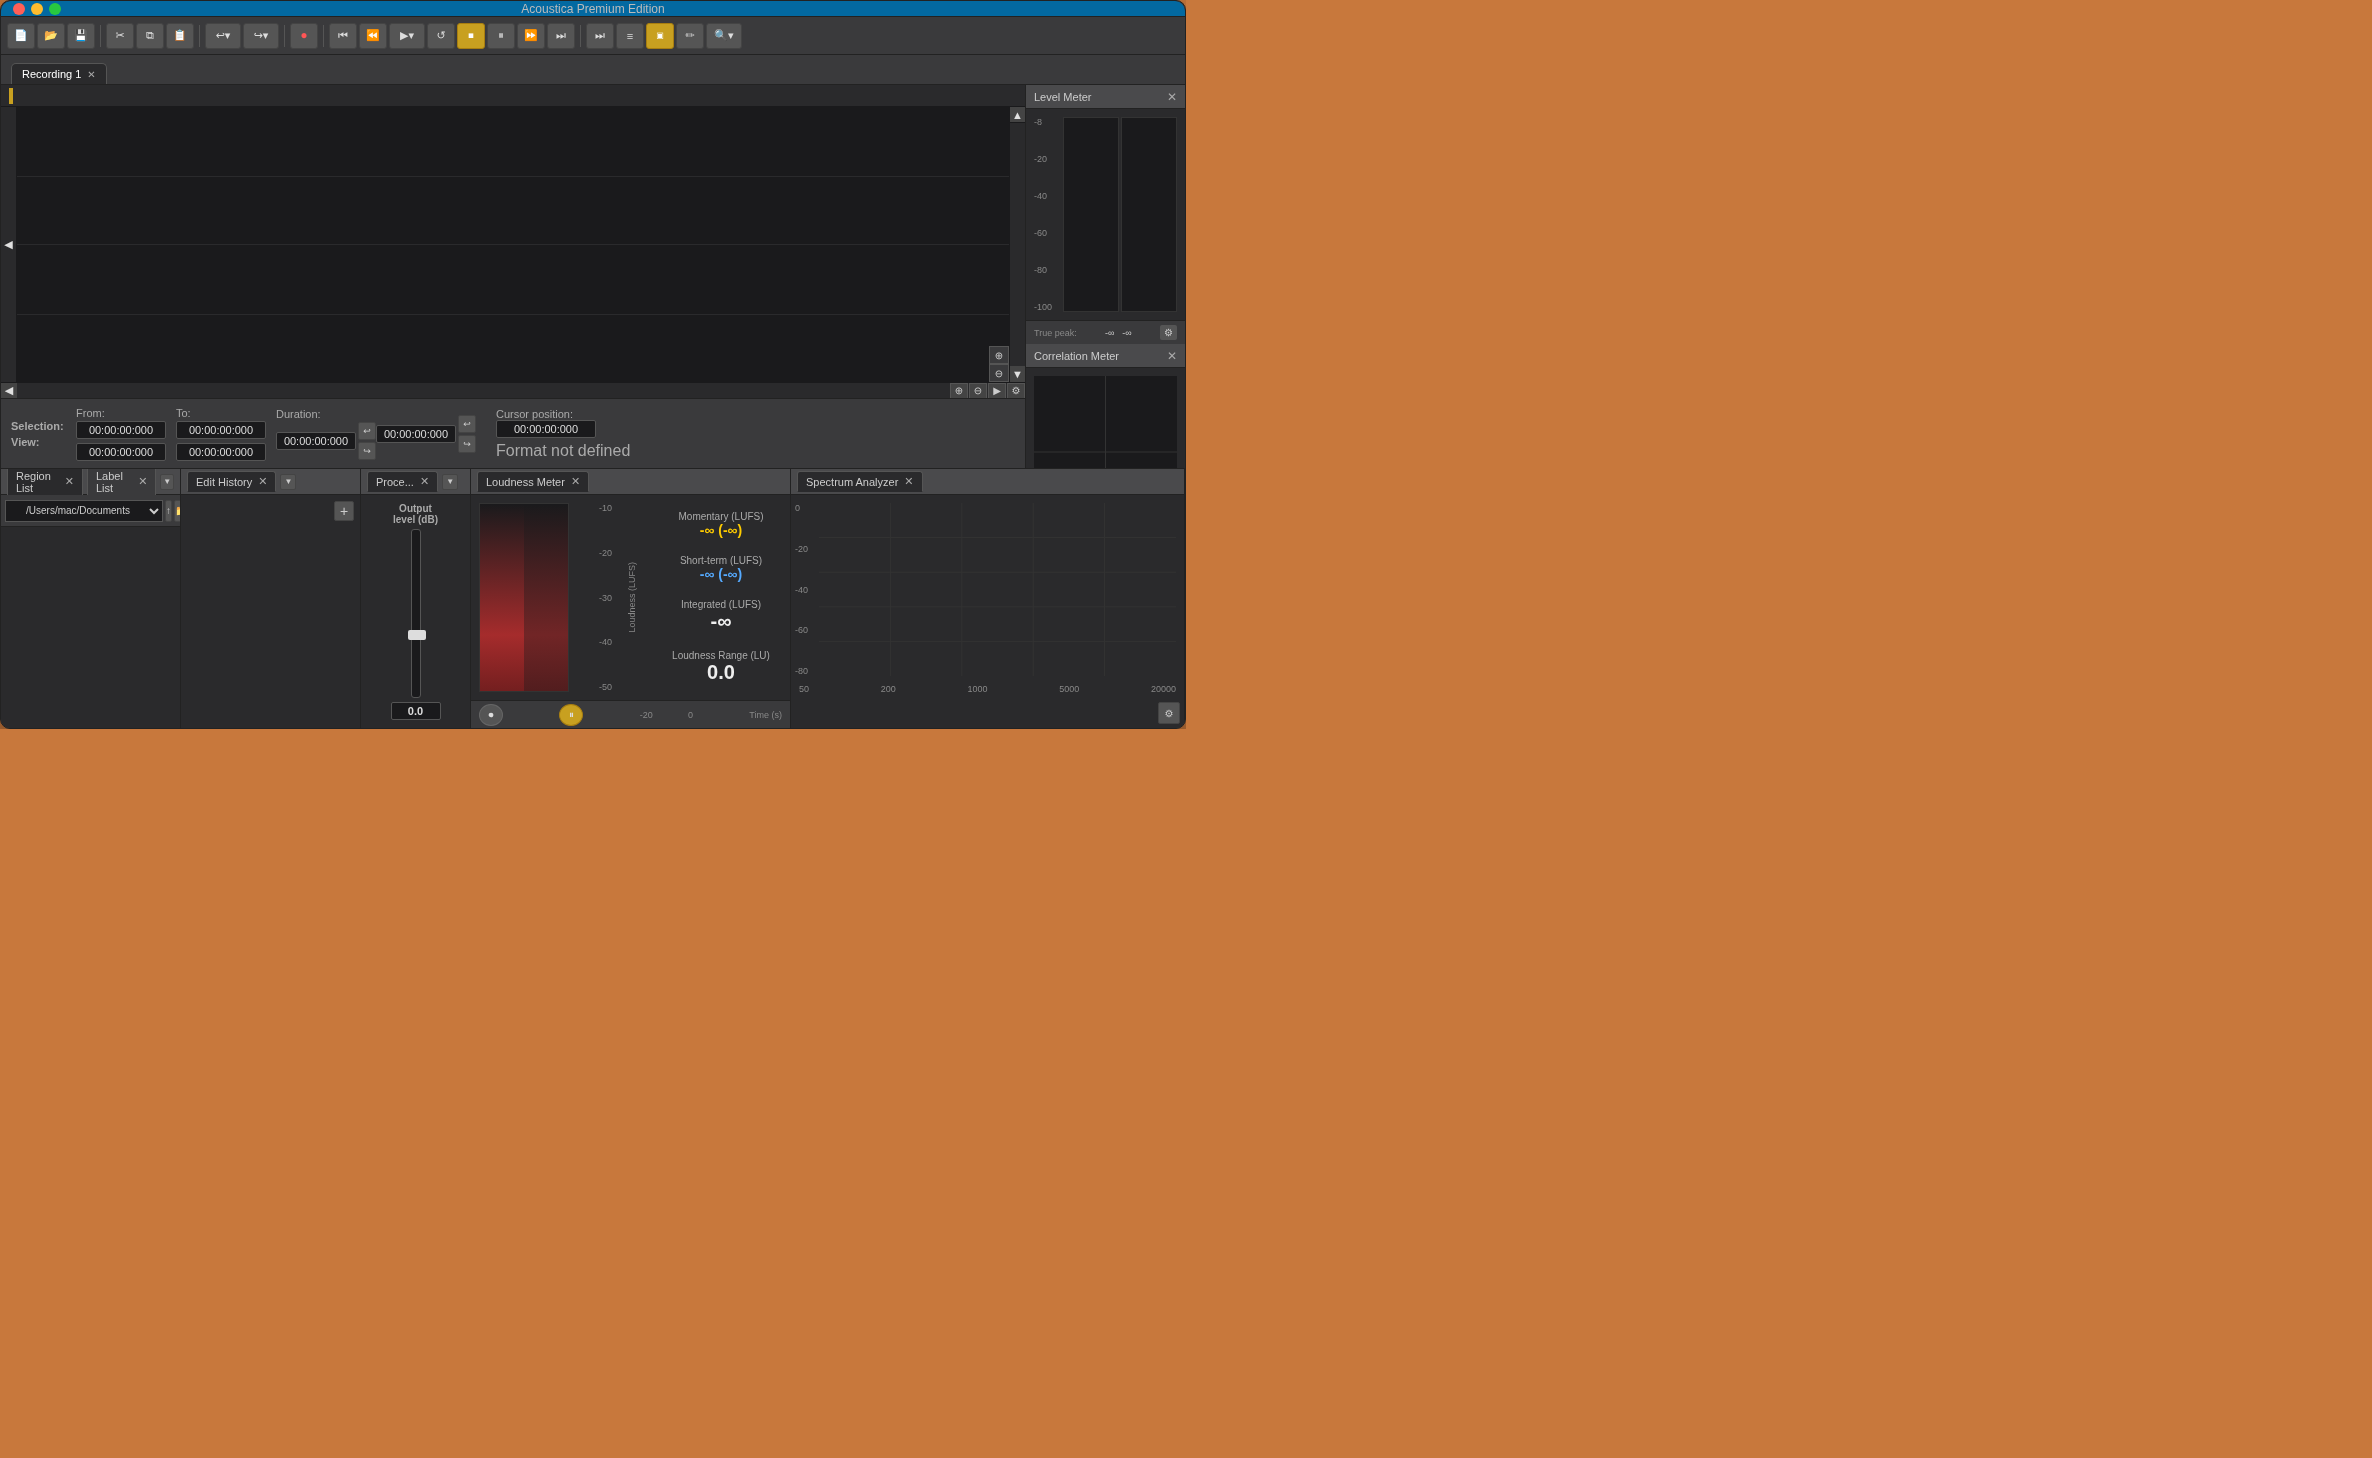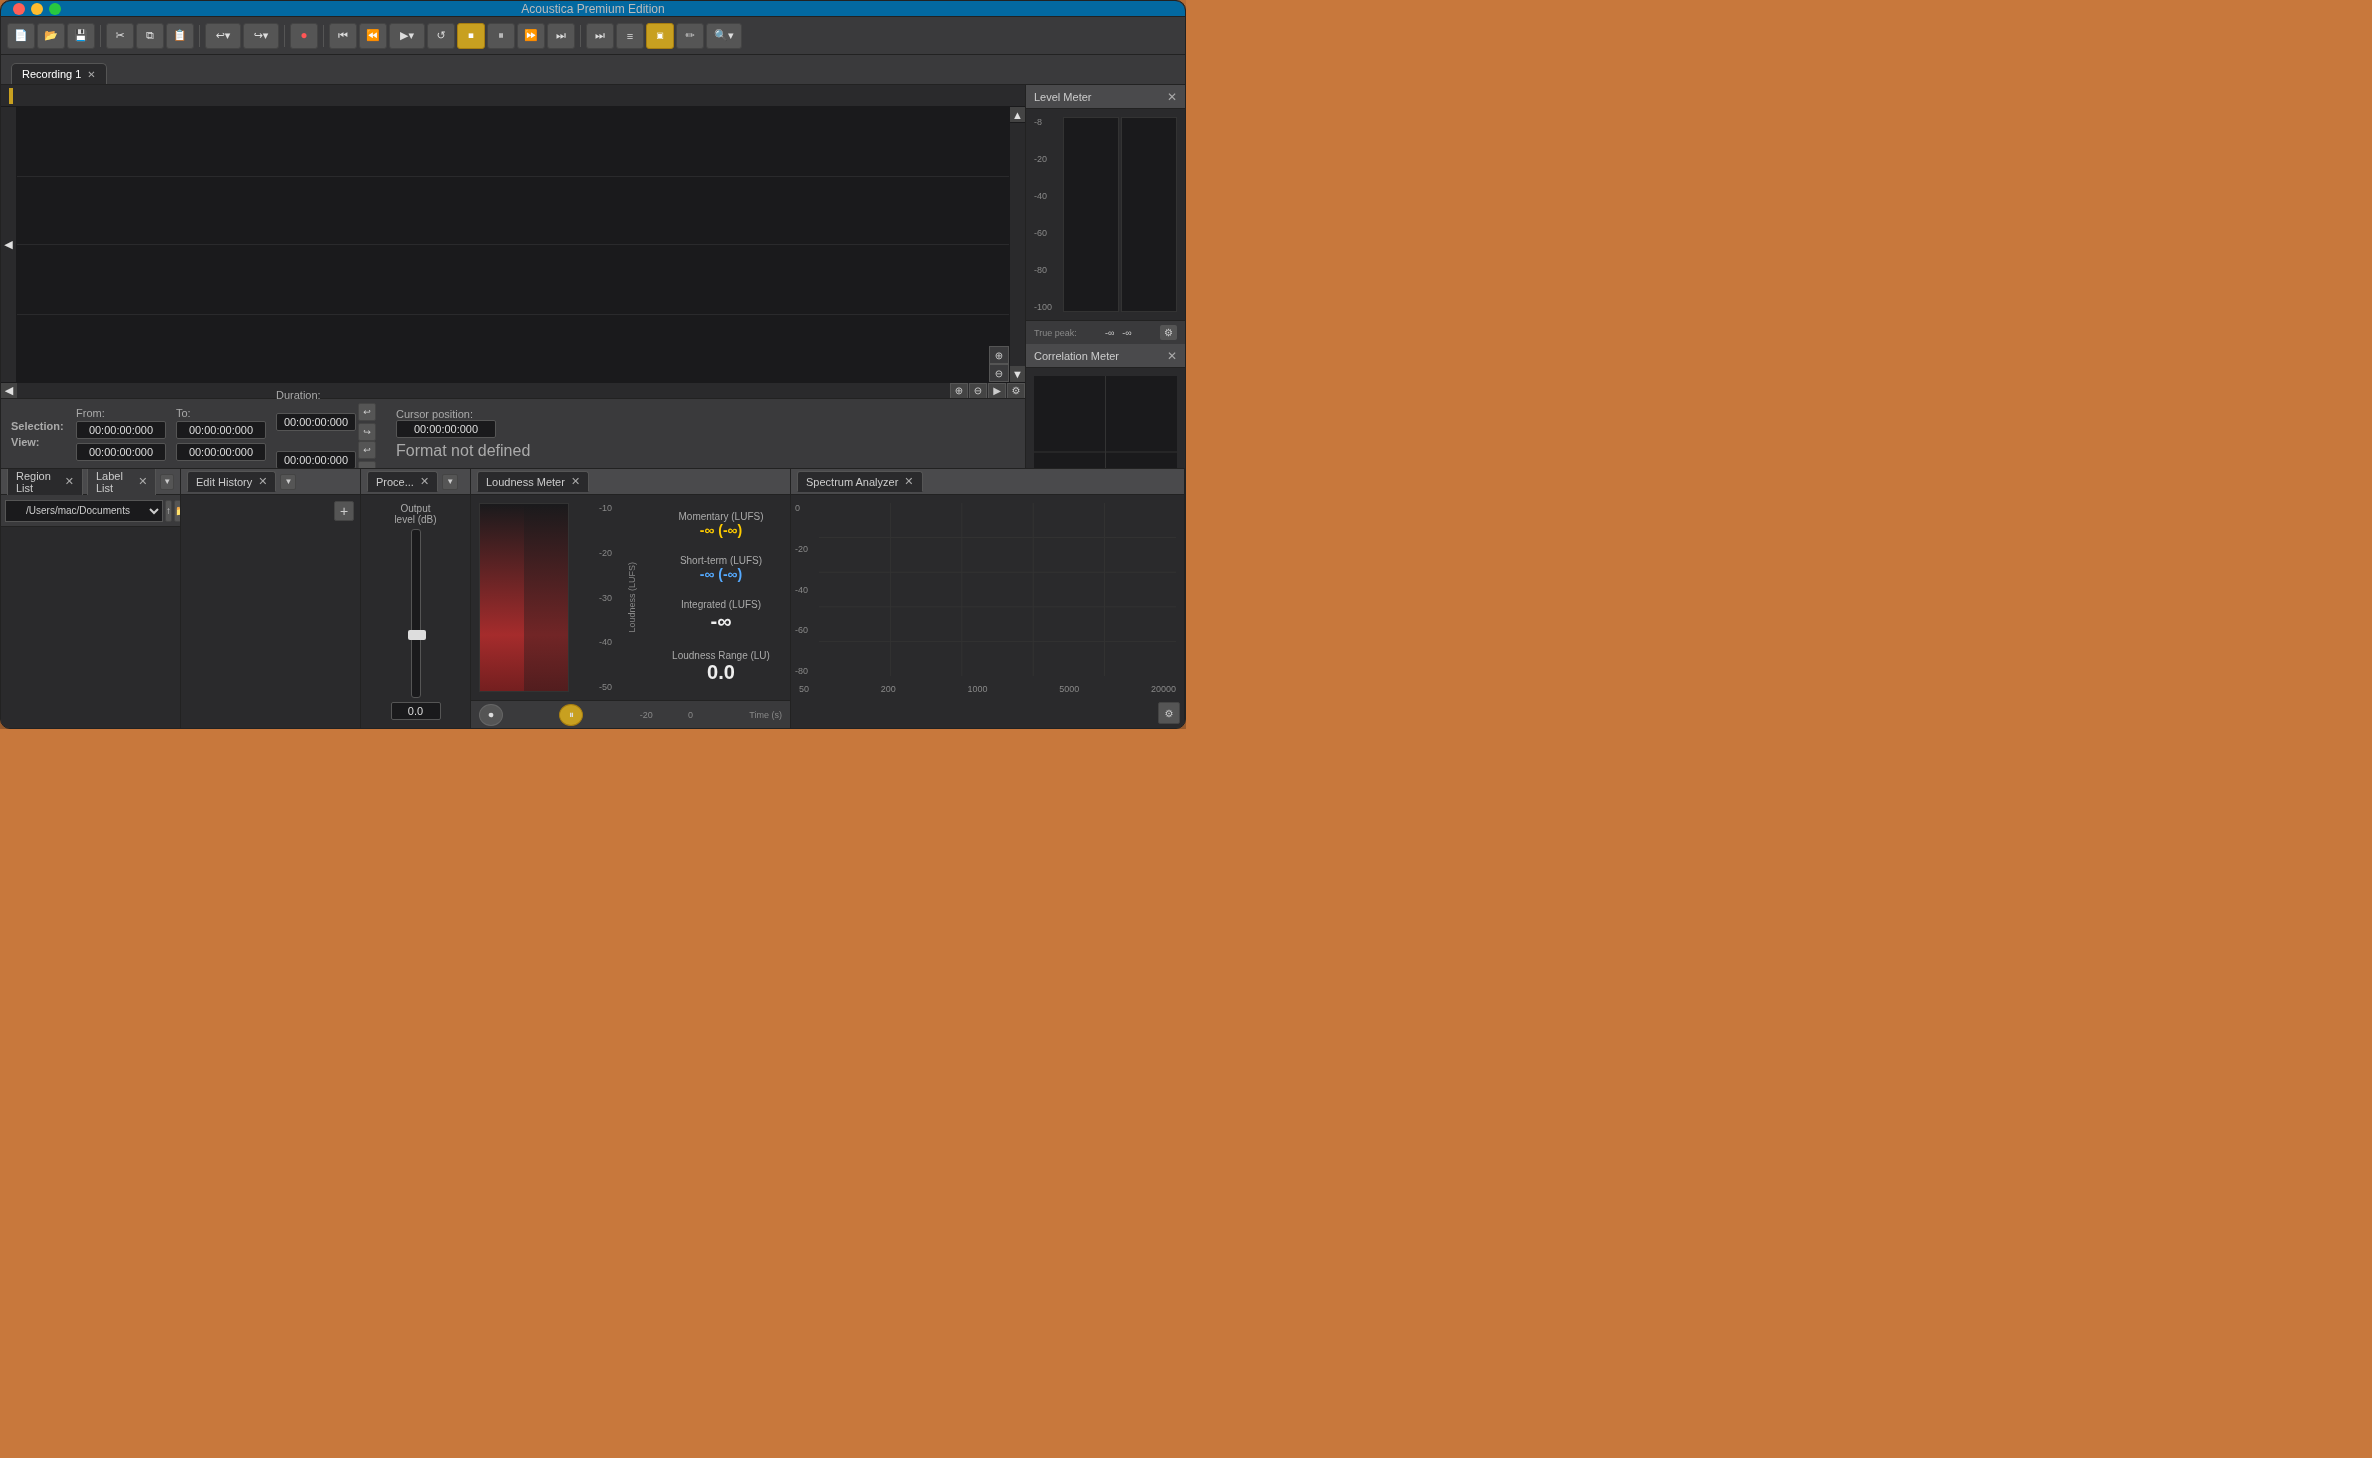--- a/index.html
+++ b/index.html
@@ -547,20 +547,21 @@
       width: 110px;
     }
     .process-content {
       flex: 1;
       background: #2a2a2c;
       display: flex;
       flex-direction: column;
       align-items: center;
       padding: 8px;
       gap: 4px;
+      font-weight: bold;
     }
     .output-level-label { color: #aaa; font-size: 10px; text-align: center; }
     .output-slider-container {
       flex: 1;
       display: flex;
       flex-direction: column;
       align-items: center;
       gap: 4px;
     }
     .slider-track {
@@ -835,21 +836,21 @@
         </div>
         <div style="display:flex; flex-direction:column; gap:4px;">
           <div>
             <div class="field-label-top">To:</div>
             <input class="time-field" type="text" value="00:00:00:000" style="">
           </div>
           <div>
             <input class="time-field" type="text" value="00:00:00:000" style="">
           </div>
         </div>
-        <div style="display:flex; flex-direction:column; justify-content:center;">
+        <div style="display:flex; flex-direction:row; justify-content:center;">
           <div>
             <div class="field-label-top">Duration:</div>
             <div style="display:flex; align-items:center; gap:2px;">
               <input class="time-field" type="text" style="width: 80px;" value="00:00:00:000">
               <div style="display:flex; flex-direction:column; gap:2px;">
                 <div class="arrow-btn">↩</div>
                 <div class="arrow-btn">↪</div>
               </div>
             </div>
           </div>

